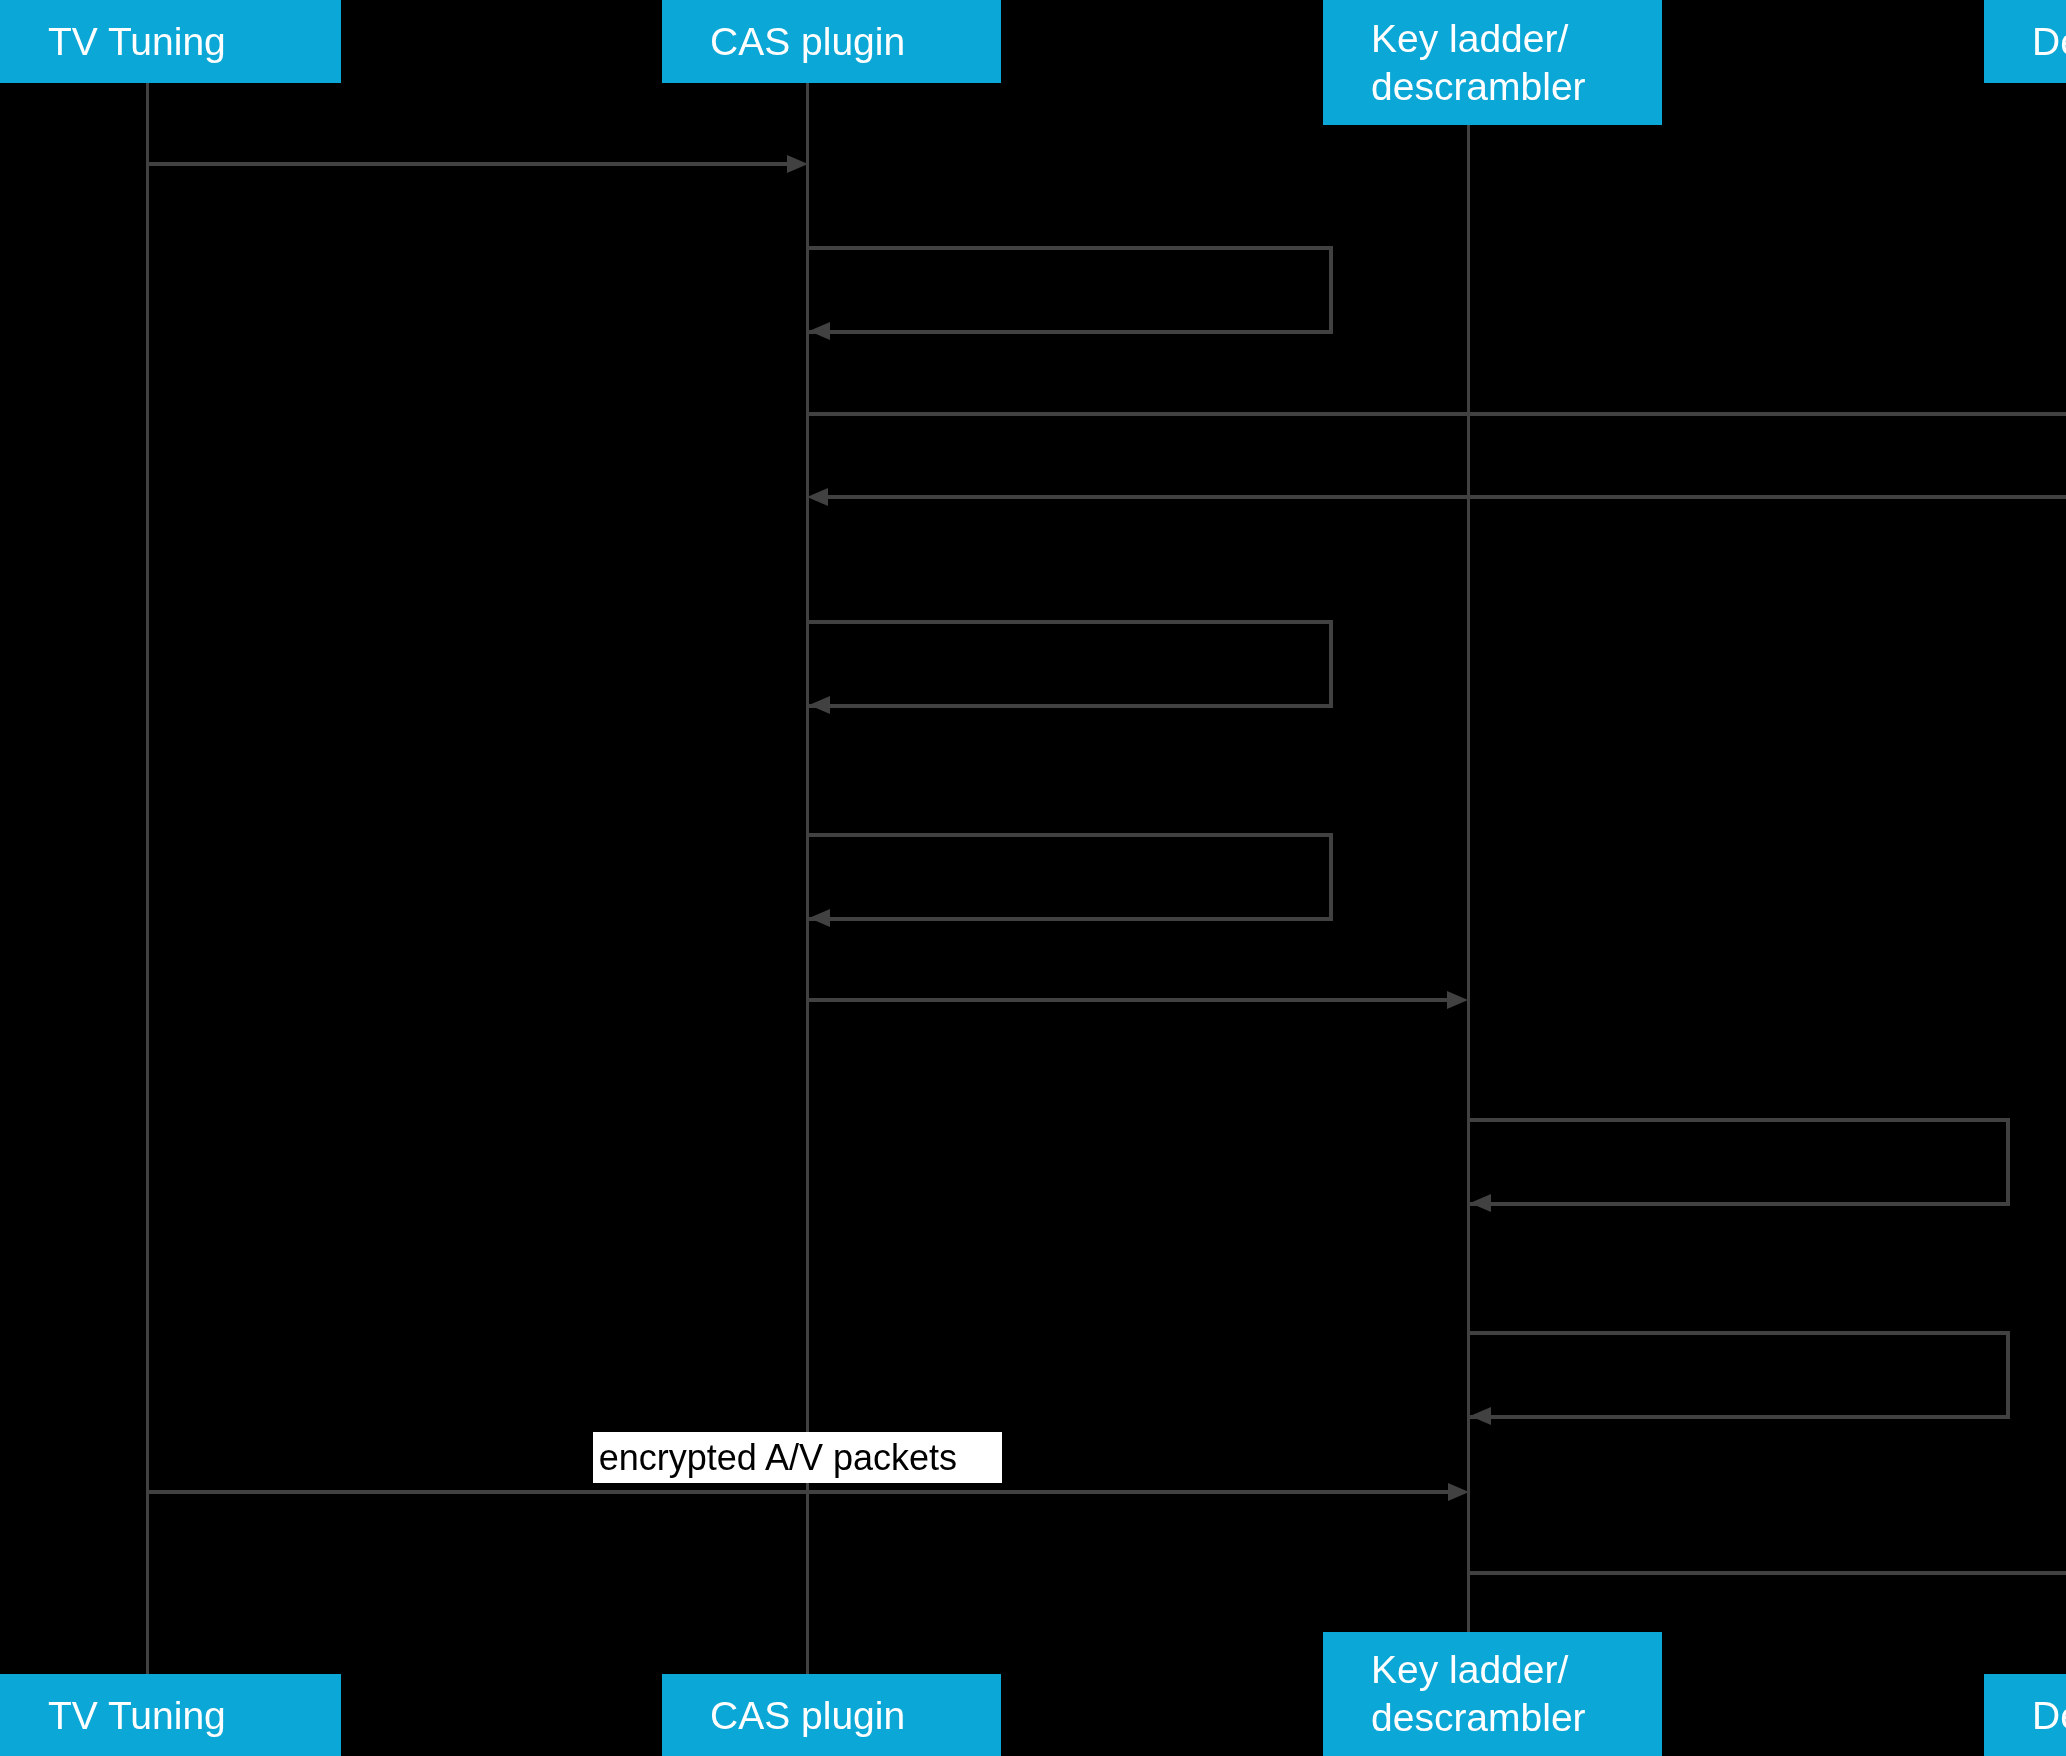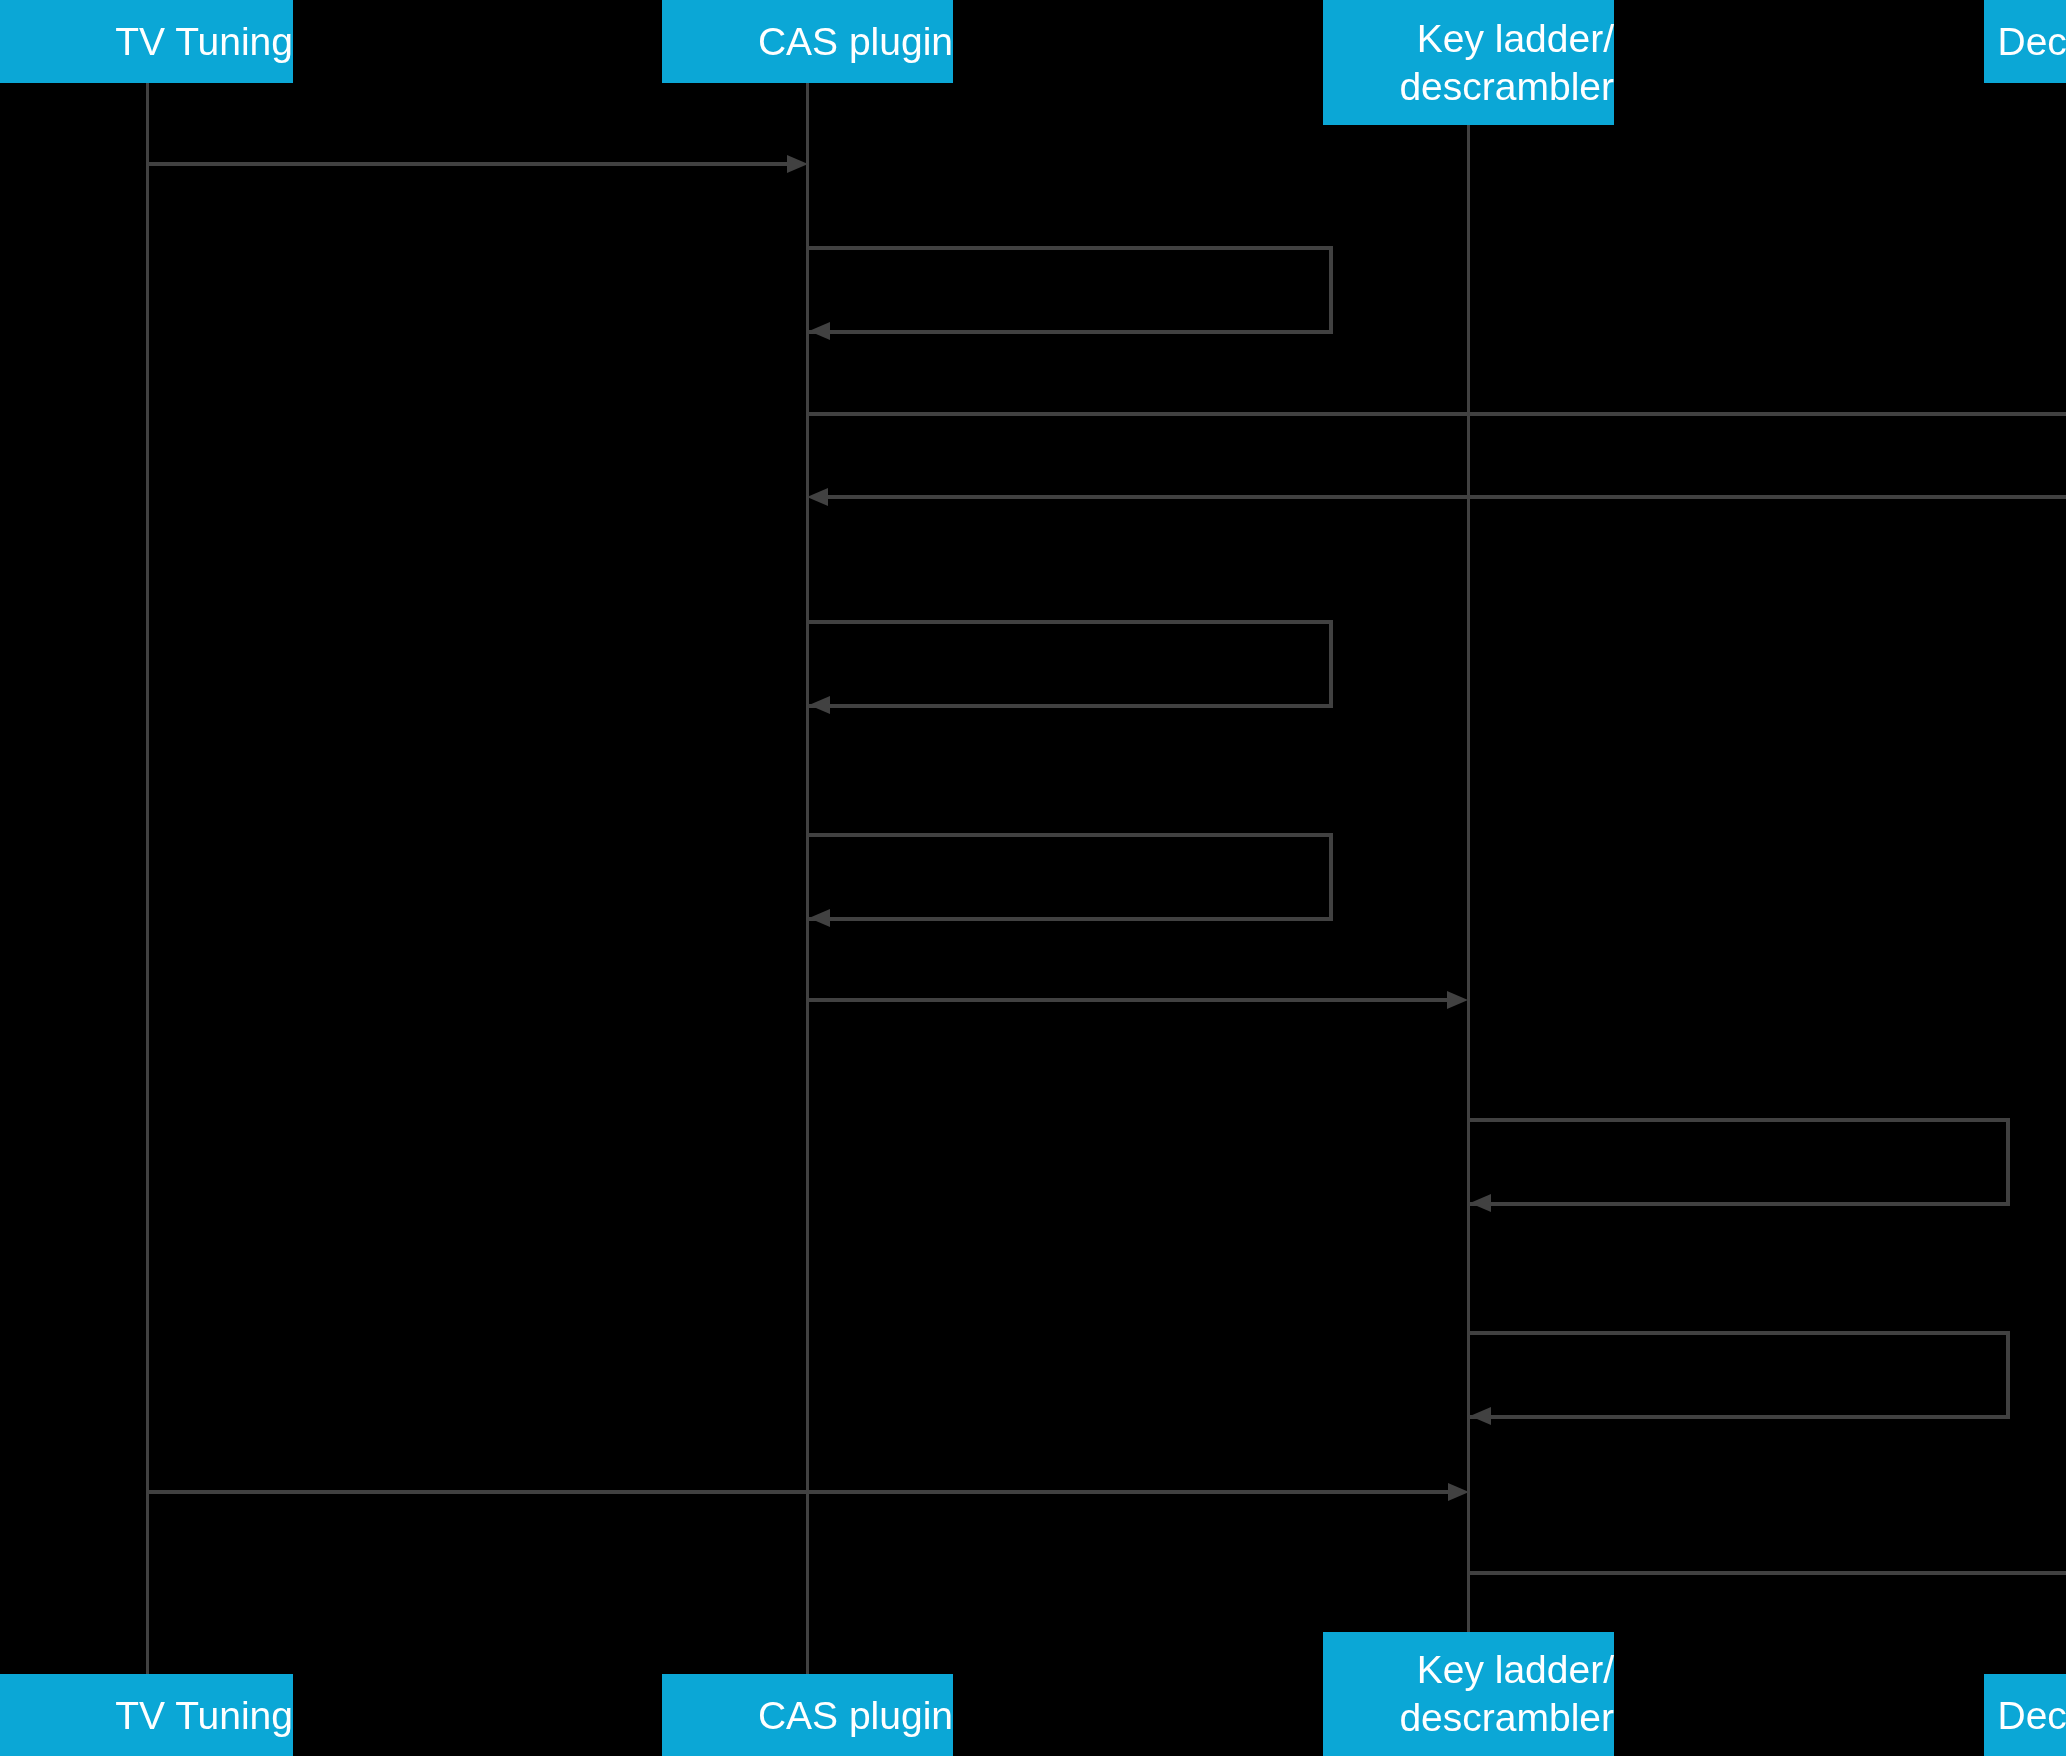--- a/index.html
+++ b/index.html
@@ -16,26 +16,27 @@
     width: 2662px;
     height: 1756px;
     background: #000000;
   }
   .actor {
     position: absolute;
     background: #0ba7d6;
     color: #ffffff;
     display: flex;
     flex-direction: column;
-    align-items: flex-end;
+    align-items: flex-start;
     justify-content: center;
     text-align: center;
     font-size: 39px;
     line-height: 1.22;
     z-index: 4;
+    padding-left: 48px;
   }
   .lifeline {
     position: absolute;
     width: 3.3px;
     background: #414141;
     z-index: 1;
   }
   .msg {
     position: absolute;
     height: 22px;
@@ -146,20 +147,23 @@
     <div class="shaft"></div>
     <div class="head-right"></div>
   </div>
 
   <div class="loop" style="left:1469px; top:1118px; width:541px; height:88px;"></div>
   <div class="loop-head" style="left:1470px; top:1194px;"></div>
 
   <div class="loop" style="left:1469px; top:1331px; width:541px; height:88px;"></div>
   <div class="loop-head" style="left:1470px; top:1407px;"></div>
 
+  <div class="msg-label" style="left:593px; top:1432px; height:51px; min-width:397px;">
+    <span>encrypted A/V packets</span>
+  </div>
 
   <div class="msg to-right" style="left:148px; top:1481px; width:1321px;">
     <div class="shaft"></div>
     <div class="head-right"></div>
   </div>
 
   <div class="msg to-right" style="left:1469px; top:1562px; width:661px;">
     <div class="shaft"></div>
 
   </div>

